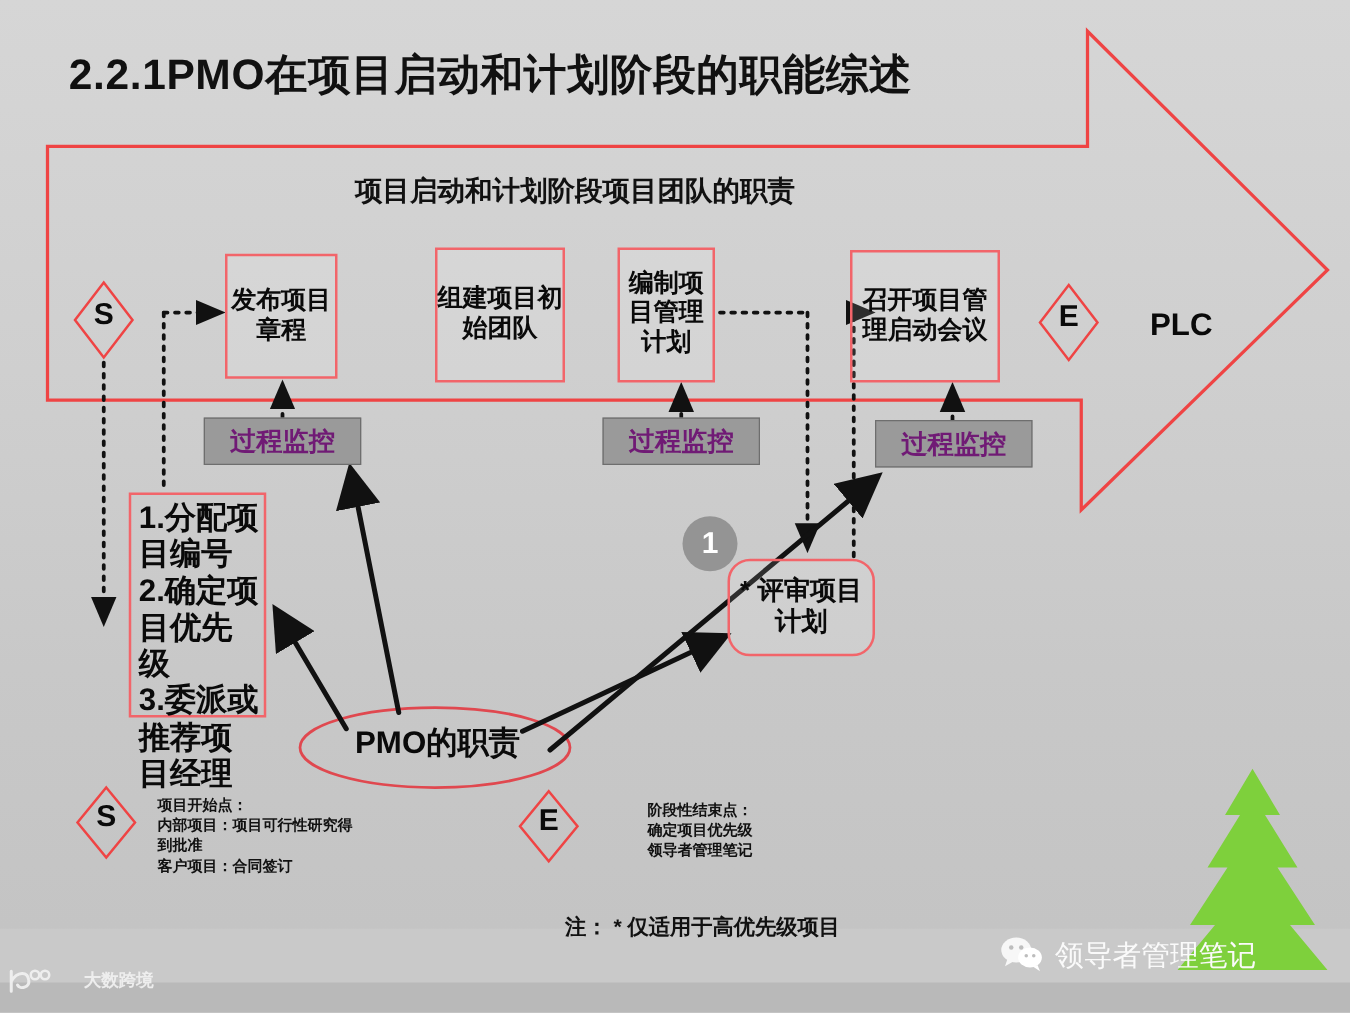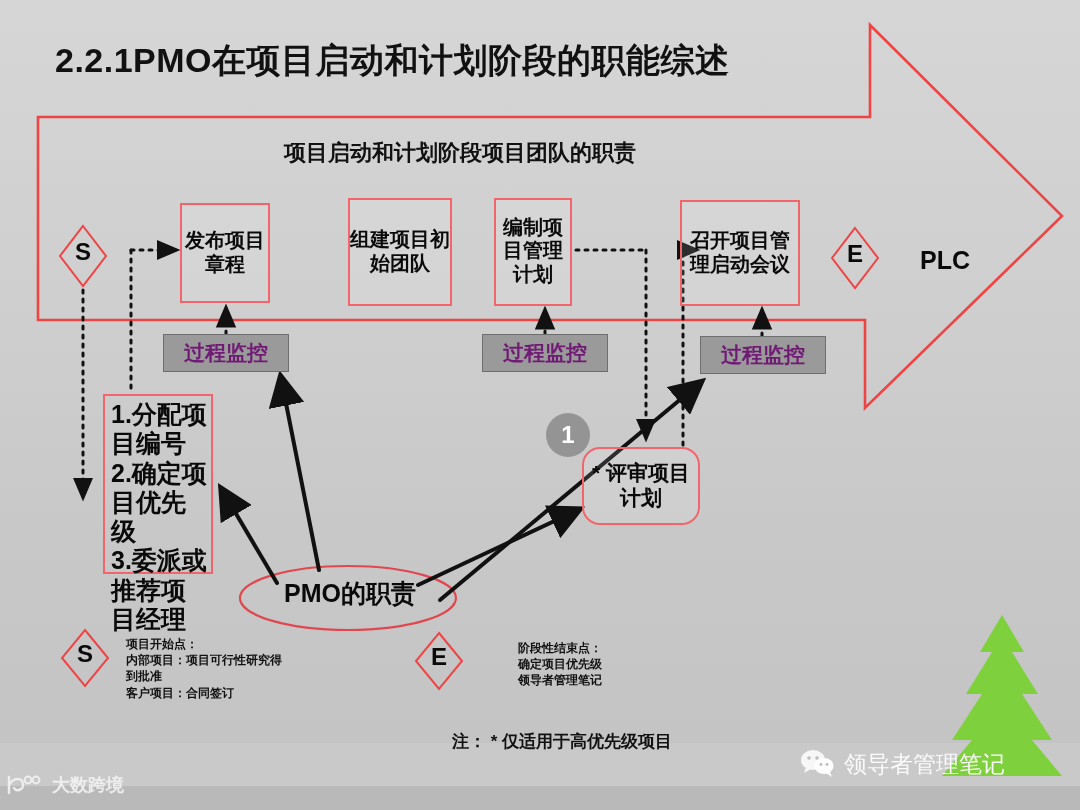--- a/index.html
+++ b/index.html
@@ -88,22 +88,22 @@
   #legNote{left:452px;top:730px;width:420px;font-size:17px;font-weight:bold;color:#111;}
 
   
   #wmRight{
     left:800px;top:744px;width:270px;height:40px;
     display:flex;align-items:center;gap:8px;
     color:#fafafa;font-size:23px;font-weight:normal;
   }
   #wmLeft{
     left:6px;top:768px;width:140px;height:34px;
-    display:flex;align-items:center;gap:6px;
-    color:#f2f2f2;font-size:18px;font-weight:bold;opacity:.92;
+    display:flex;align-items:center;gap:21px;
+    color:#f2f2f2;font-size:14px;font-weight:bold;opacity:.92;
   }
   #bottomBar{left:0;top:786px;width:1080px;height:24px;background:#b9b9b9;}
 </style>
 </head>
 <body>
 
 <div id="stage">
 
   <svg id="svgLayer" viewBox="0 0 1080 810" xmlns="http://www.w3.org/2000/svg">
     <defs>

